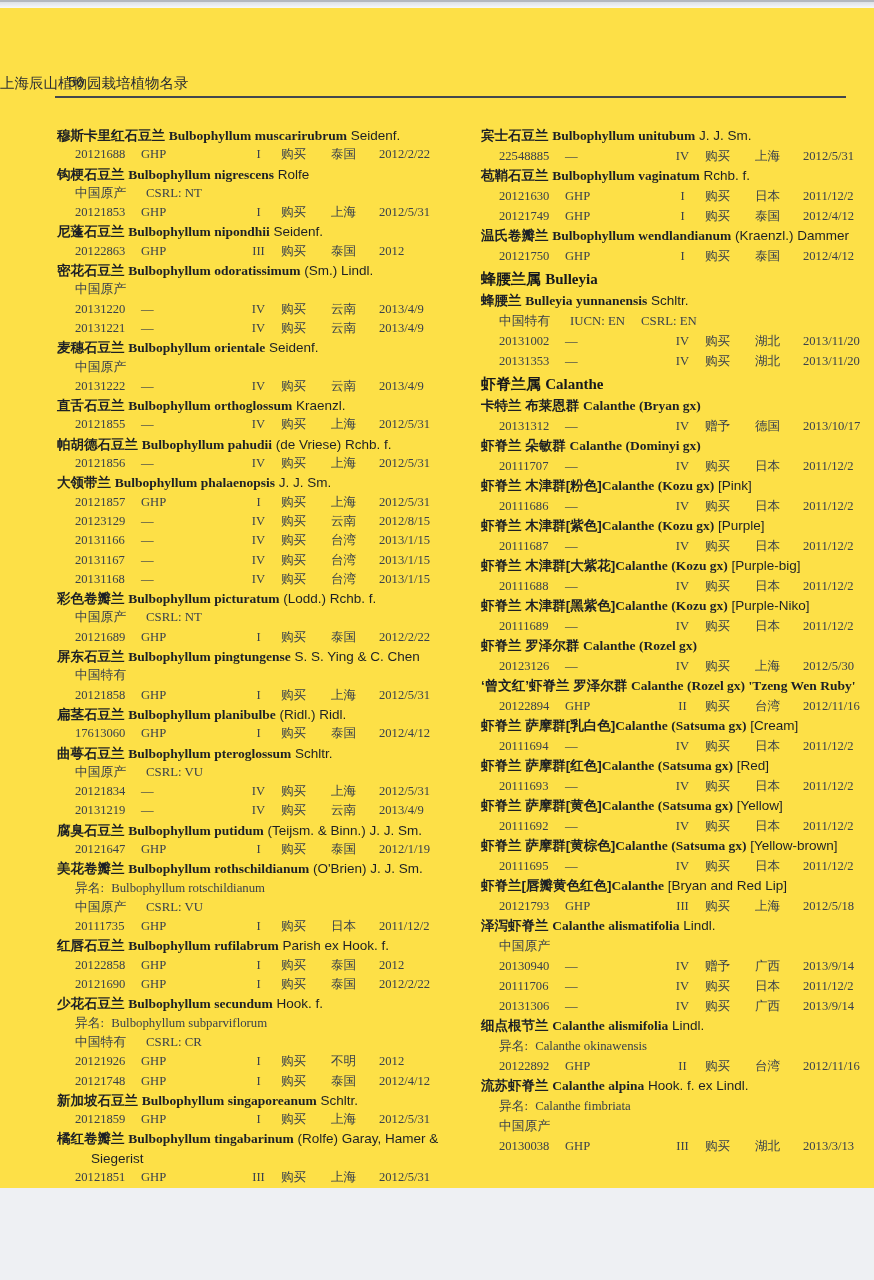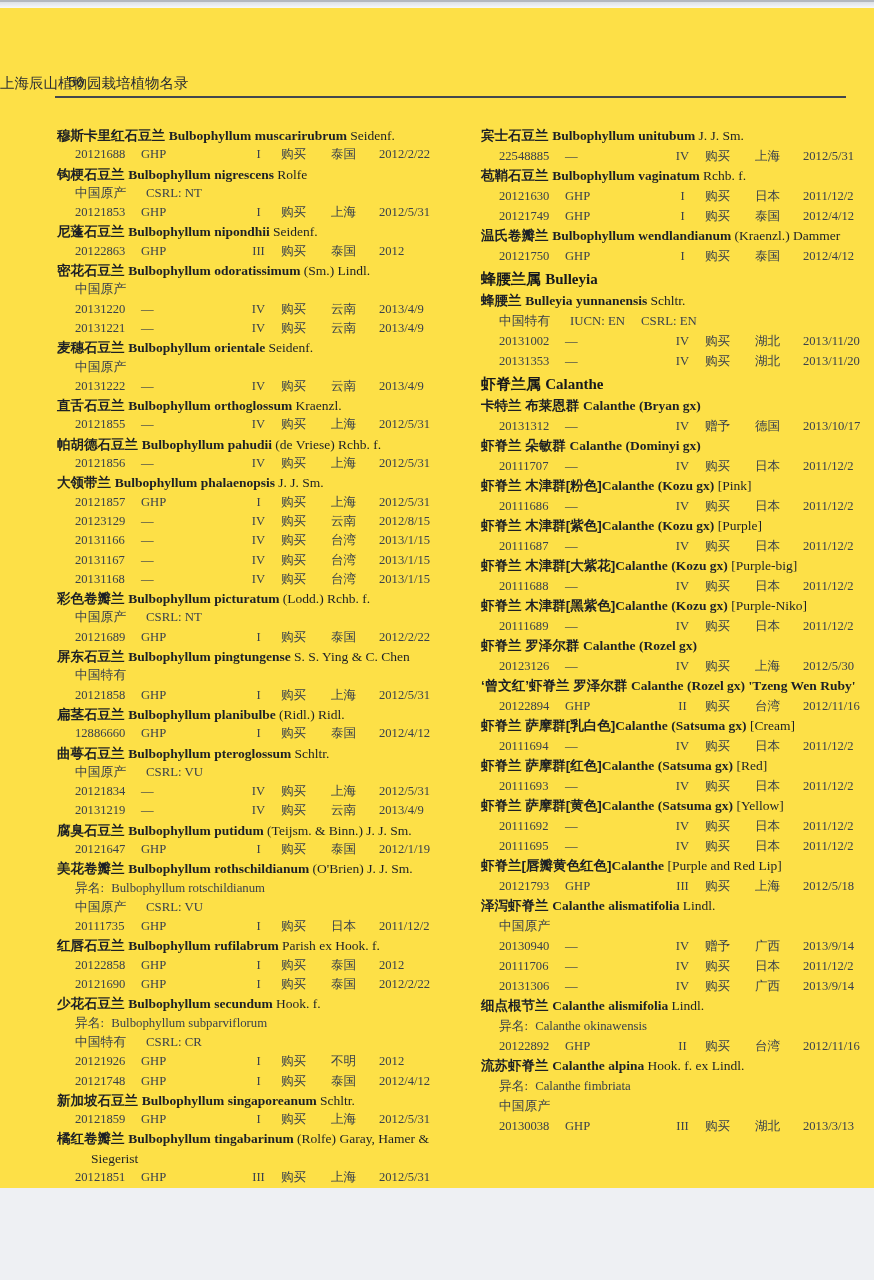--- a/index.html
+++ b/index.html
@@ -48,21 +48,21 @@
     color:#1d2025;
   }
   .genus-line{
     font-size:15px;font-weight:bold;
     margin-top:3px;margin-bottom:2px;
     color:#16181c;
   }
   .seg-c{font-family:"Liberation Sans","DejaVu Sans",sans-serif;font-weight:bold;}
   .seg-bi{font-family:"Liberation Serif",serif;font-weight:bold;}
   .seg-b{font-family:"Liberation Serif",serif;font-weight:bold;}
-  .seg-r{font-family:Liberation Serif, serif;font-weight:normal;}
+  .seg-r{font-family:Liberation Sans, sans-serif;font-weight:normal;}
   .syn-line{
     padding-left:18px;font-size:12.8px;color:#3a414d;
   }
   .syn-label{margin-right:7px;}
   .syn-value{}
   .origin-line{
     padding-left:18px;font-size:12.8px;color:#3a414d;
   }
   .origin-item{display:inline-block;min-width:65px;margin-right:6px;}
   .acc-row{
@@ -237,21 +237,21 @@
           <span class="src">GHP</span>
           <span class="lvl">I</span>
           <span class="mth">购买</span>
           <span class="plc">上海</span>
           <span class="dt">2012/5/31</span>
         </div>
       </div>
       <div class="entry">
         <div class="name"><span class="seg-c">扁茎石豆兰 </span><span class="seg-bi">Bulbophyllum planibulbe</span><span class="seg-r"> (Ridl.) Ridl.</span></div>
         <div class="acc-row">
-          <span class="acc">12886660</span>
+          <span class="acc">17613060</span>
           <span class="src">GHP</span>
           <span class="lvl">I</span>
           <span class="mth">购买</span>
           <span class="plc">泰国</span>
           <span class="dt">2012/4/12</span>
         </div>
       </div>
       <div class="entry">
         <div class="name"><span class="seg-c">曲萼石豆兰 </span><span class="seg-bi">Bulbophyllum pteroglossum</span><span class="seg-r"> Schltr.</span></div>
         <div class="origin-line"><span class="origin-item">中国原产</span><span class="origin-item">CSRL: VU</span></div>
@@ -542,31 +542,32 @@
         <div class="acc-row">
           <span class="acc">20111692</span>
           <span class="src">—</span>
           <span class="lvl">IV</span>
           <span class="mth">购买</span>
           <span class="plc">日本</span>
           <span class="dt">2011/12/2</span>
         </div>
       </div>
       <div class="entry">
+        <div class="name"><span class="seg-c">虾脊兰 萨摩群[黄棕色]</span><span class="seg-bi">Calanthe</span><span class="seg-b"> (Satsuma gx)</span><span class="seg-r"> [Yellow-brown]</span></div>
         <div class="acc-row">
           <span class="acc">20111695</span>
           <span class="src">—</span>
           <span class="lvl">IV</span>
           <span class="mth">购买</span>
           <span class="plc">日本</span>
           <span class="dt">2011/12/2</span>
         </div>
       </div>
       <div class="entry">
-        <div class="name"><span class="seg-c">虾脊兰[唇瓣黄色红色]</span><span class="seg-bi">Calanthe</span><span class="seg-r"> [Purple and Red Lip]</span></div>
+        <div class="name"><span class="seg-c">虾脊兰[唇瓣黄色红色]</span><span class="seg-bi">Calanthe</span><span class="seg-r"> [Bryan and Red Lip]</span></div>
         <div class="acc-row">
           <span class="acc">20121793</span>
           <span class="src">GHP</span>
           <span class="lvl">III</span>
           <span class="mth">购买</span>
           <span class="plc">上海</span>
           <span class="dt">2012/5/18</span>
         </div>
       </div>
       <div class="entry">

